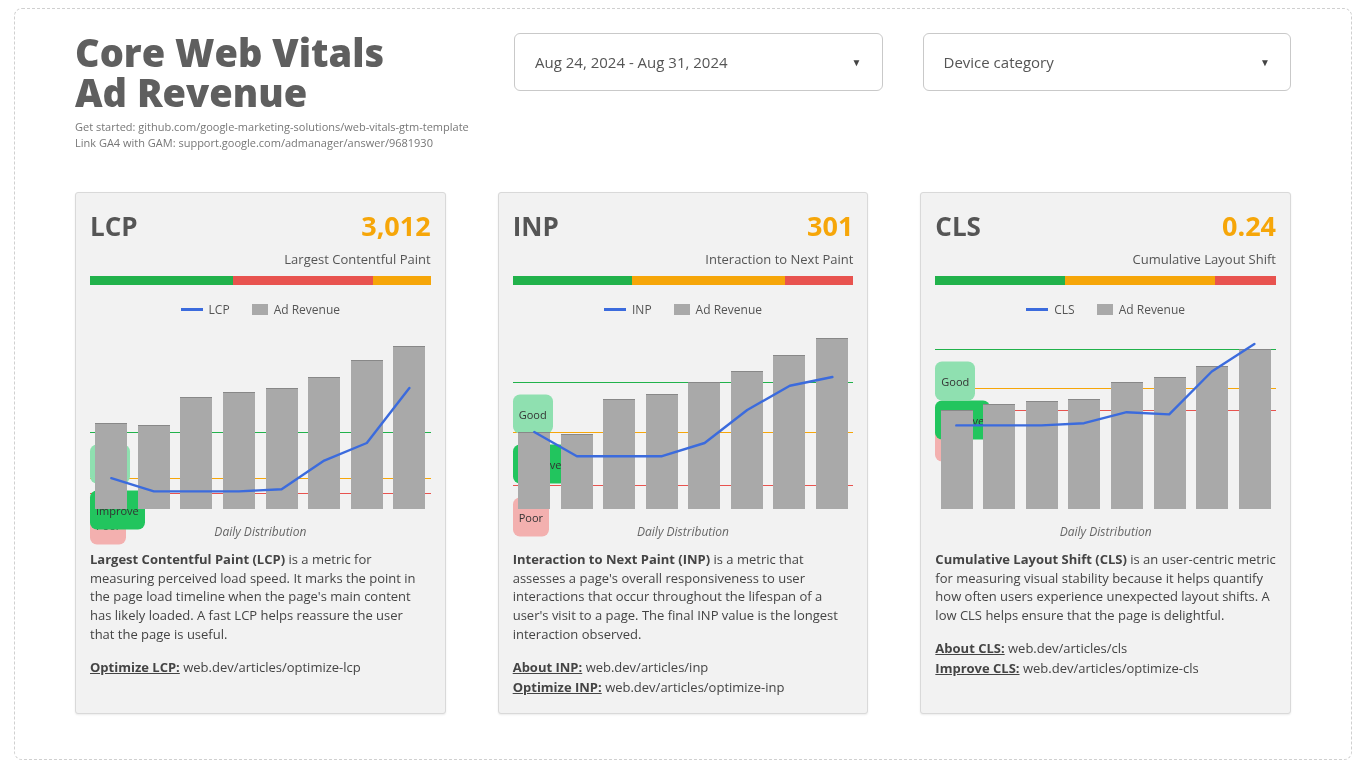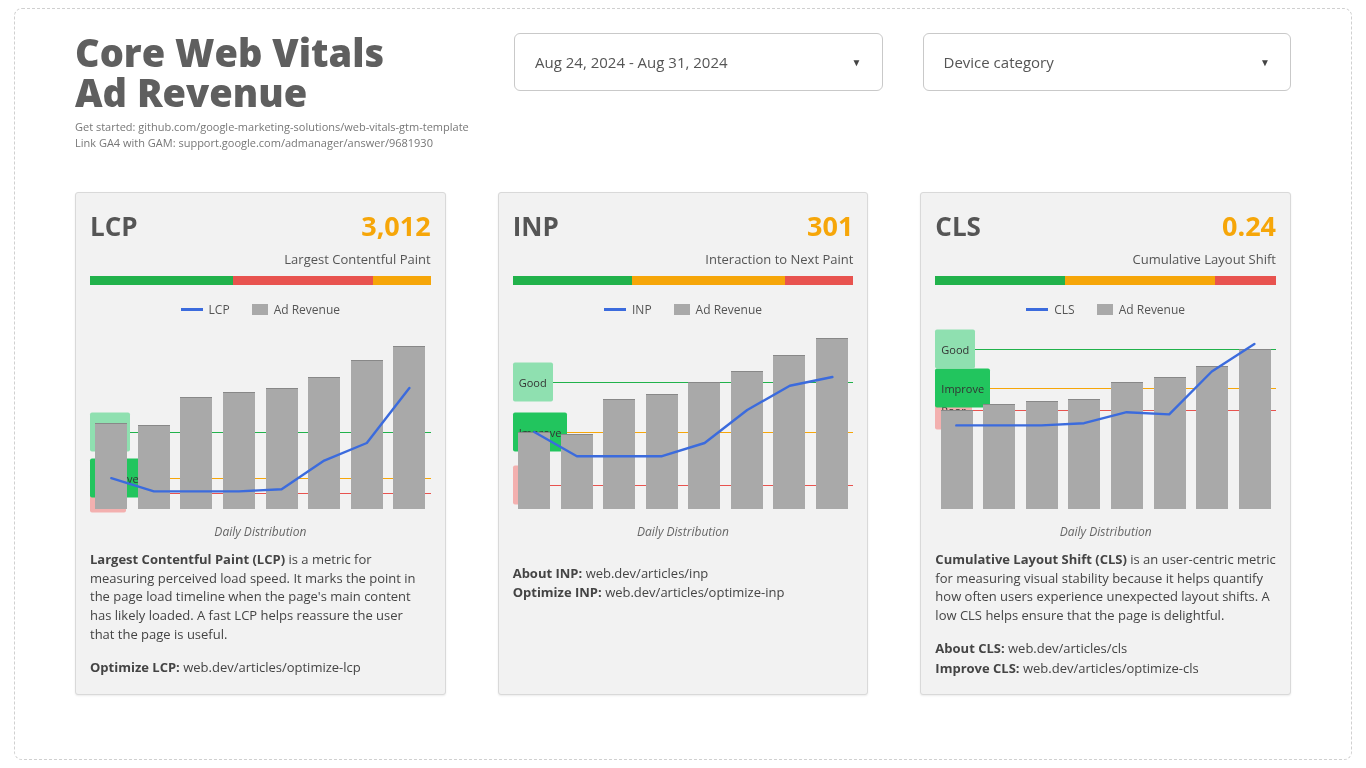--- a/index.html
+++ b/index.html
@@ -137,39 +137,40 @@
     font-size: 13px;
     color: #444;
     line-height: 1.45;
   }
   .links {
     margin-top: 14px;
     font-size: 13px;
     color: #444;
     line-height: 1.5;
   }
-  .links .label { font-weight: 700; }
+  .links .label { font-weight: 700; text-decoration: underline; }
 
   
   .track-line {
     position: absolute;
     left: 0; right: 0;
     height: 1px;
   }
   .track-poor   { background: #e8534f; }
   .track-improve{ background: #f6a609; }
   .track-good   { background: #21b24b; }
   .pill {
     position: absolute;
     left: 0;
     transform: translateY(-50%);
     font-size: 11px;
     padding: 12px 6px;
-    border-radius: 2px;
+    border-radius: 7px;
     color: #333;
+    margin-top: 32px;
   }
   .pill.poor    { background: #f3b0af; }
   .pill.improve { background: #22c55e; }
   .pill.good    { background: #8fe0b0; }
   .bar {
     position: absolute;
     bottom: 8px;
     background: #a9a9a9;
     border-top: 1px solid #888;
   }
@@ -298,20 +299,23 @@
           <div class="bar" style="left: 39.0625%; width: 9.375%; height: 114.4px;"></div>
           <div class="bar" style="left: 51.5625%; width: 9.375%; height: 126.5px;"></div>
           <div class="bar" style="left: 64.0625%; width: 9.375%; height: 137.5px;"></div>
           <div class="bar" style="left: 76.5625%; width: 9.375%; height: 154px;"></div>
           <div class="bar" style="left: 89.0625%; width: 9.375%; height: 170.5px;"></div>
           <svg class="trend" viewBox="0 0 100 195" preserveAspectRatio="none">
             <polyline points="6.25,110.00 18.75,134.20 31.25,134.20 43.75,134.20 56.25,121.00 68.75,88.00 81.25,63.80 93.75,55.00" vector-effect="non-scaling-stroke"></polyline>
           </svg>
         </div>
     <div class="chart-caption">Daily Distribution</div>
+    <div class="desc">
+      <b>Interaction to Next Paint (INP)</b> is a metric that assesses a page's overall responsiveness to user interactions that occur throughout the lifespan of a user's visit to a page. The final INP value is the longest interaction observed.
+    </div>
     <div class="links">
       <div><span class="label">About INP:</span> <span>web.dev/articles/inp</span></div>
       <div><span class="label">Optimize INP:</span> <span>web.dev/articles/optimize-inp</span></div>
     </div>
   </div>
       <div class="card">
     <div class="card-head-row">
       <div class="metric-abbr">CLS</div>
       <div class="metric-value">0.24</div>
     </div>

